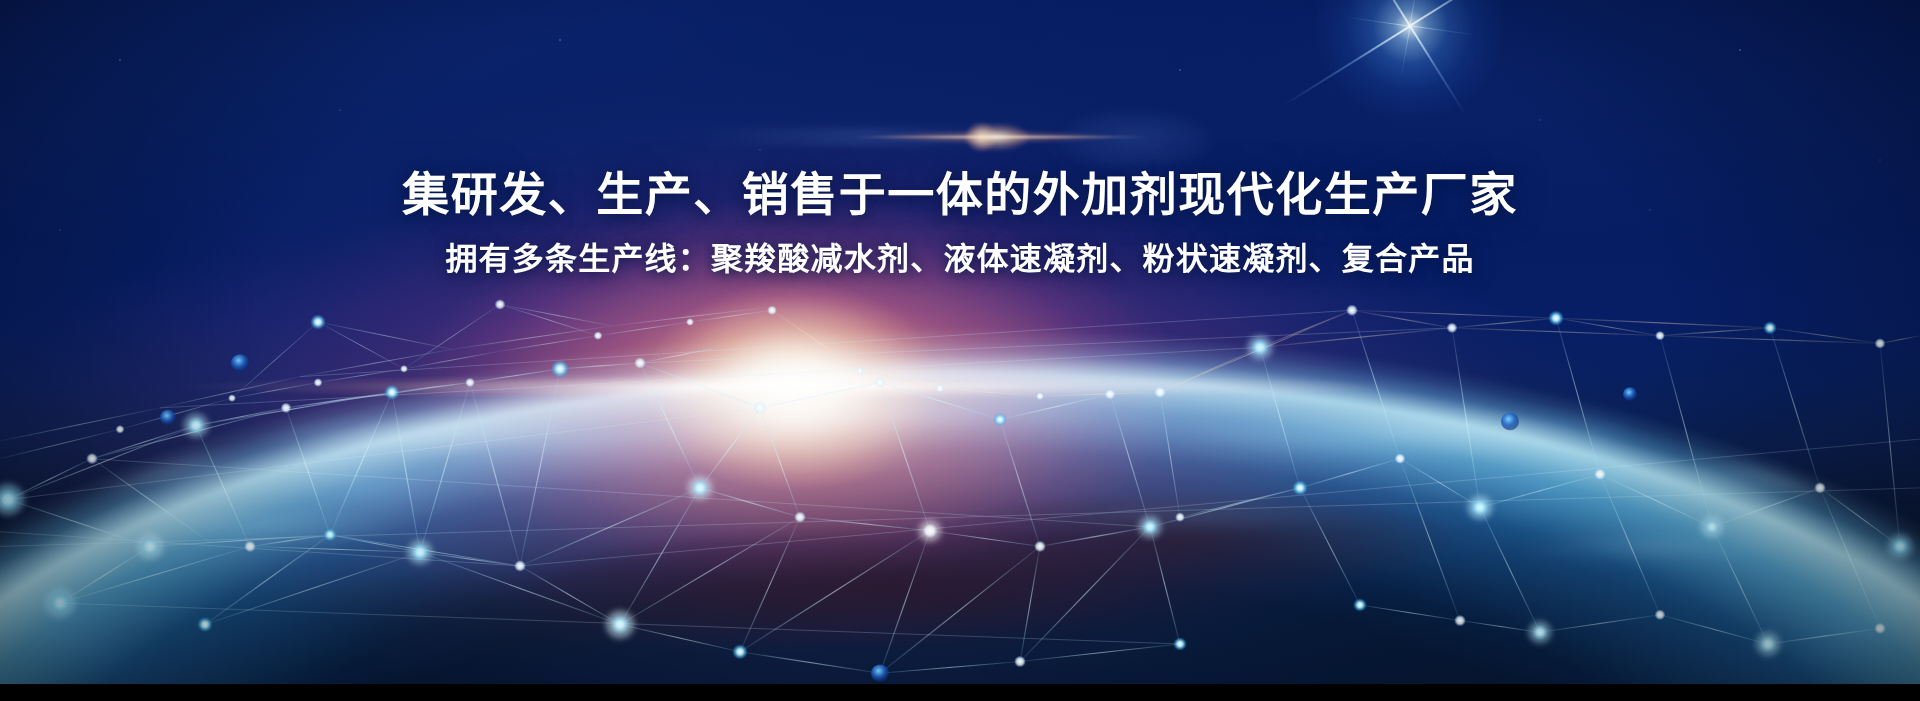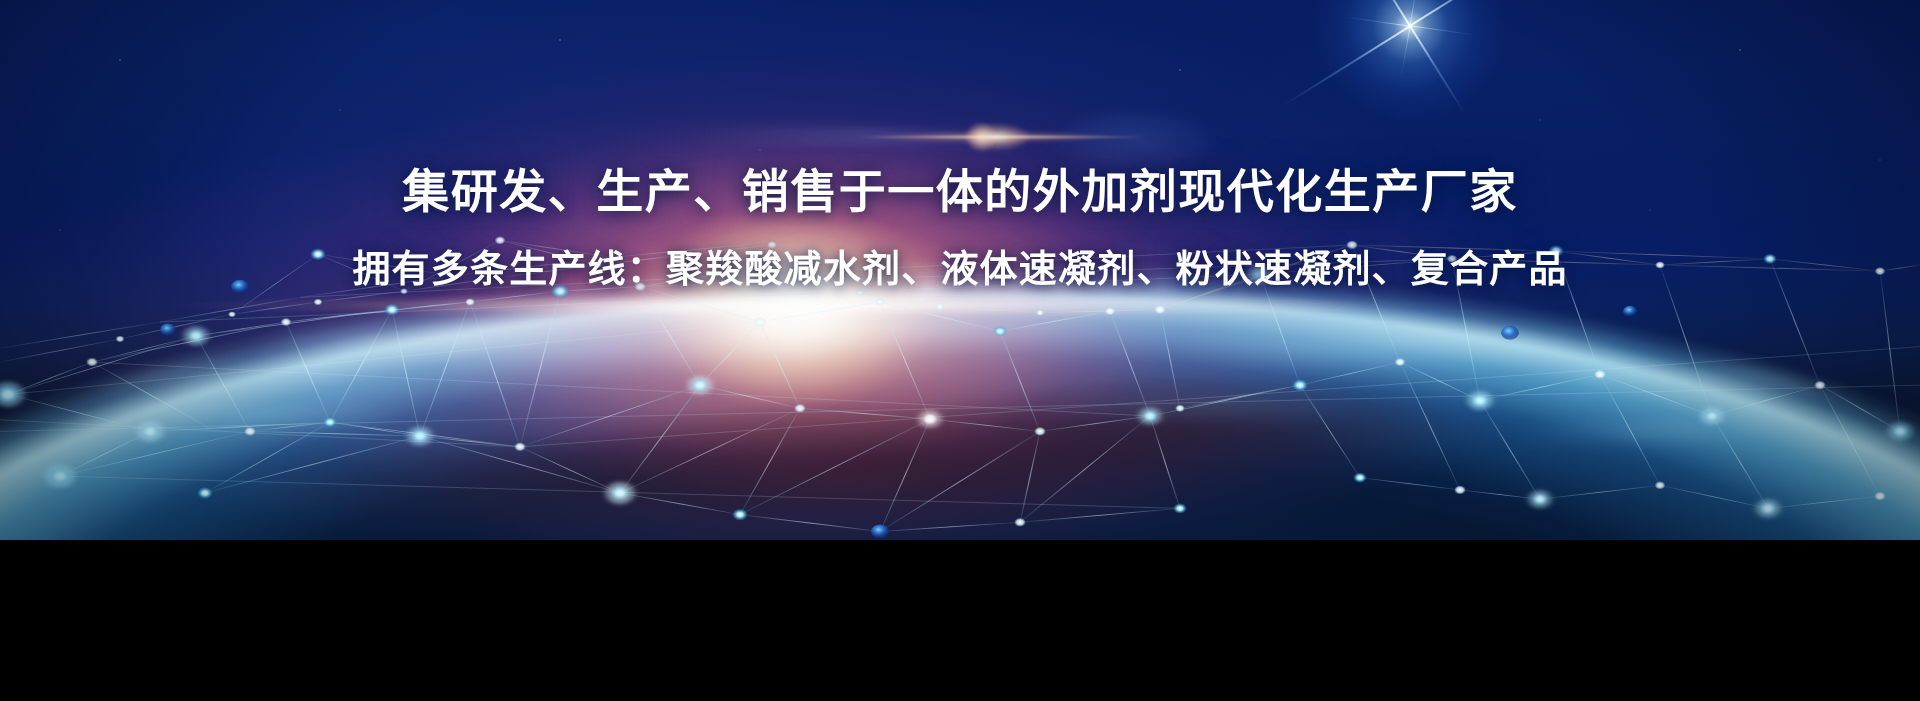--- a/index.html
+++ b/index.html
@@ -2,23 +2,23 @@
 <html lang="zh-CN"><head>
 <meta charset="utf-8">
 <title>Banner</title>
 <style>
   html,body{margin:0;padding:0;background:#000;}
   *{box-sizing:border-box;}
 
   .banner{
     position:relative;
     width:1920px;
-    height:540px;
+    height:684px;
     overflow:hidden;
-    font-family:Liberation Mono, monospace;
+    font-family:Liberation Serif, serif;
     background:#b91c1c;
     user-select:none;
   }
 
   
   .layer{position:absolute;inset:0;pointer-events:none;}
 
   
   .sky{
     background:
@@ -246,23 +246,23 @@
     margin:0;
     color:#ffffff;
     font-size:47px;
     font-weight:700;
     letter-spacing:1.5px;
     line-height:1.18;
     text-shadow:0 2px 14px rgba(0,18,60,.75), 0 0 30px rgba(10,30,90,.55);
     white-space:nowrap;
   }
   .subline{
-    margin:24px 0 0 0;
+    margin:16px 0 0 0;
     color:#ffffff;
-    font-size:38px;
+    font-size:32px;
     font-weight:700;
     letter-spacing:1.2px;
     line-height:1.3;
     text-shadow:0 2px 12px rgba(0,18,60,.75), 0 0 22px rgba(10,30,90,.5);
     white-space:nowrap;
   }
 </style>
 </head>
 <body>
 

